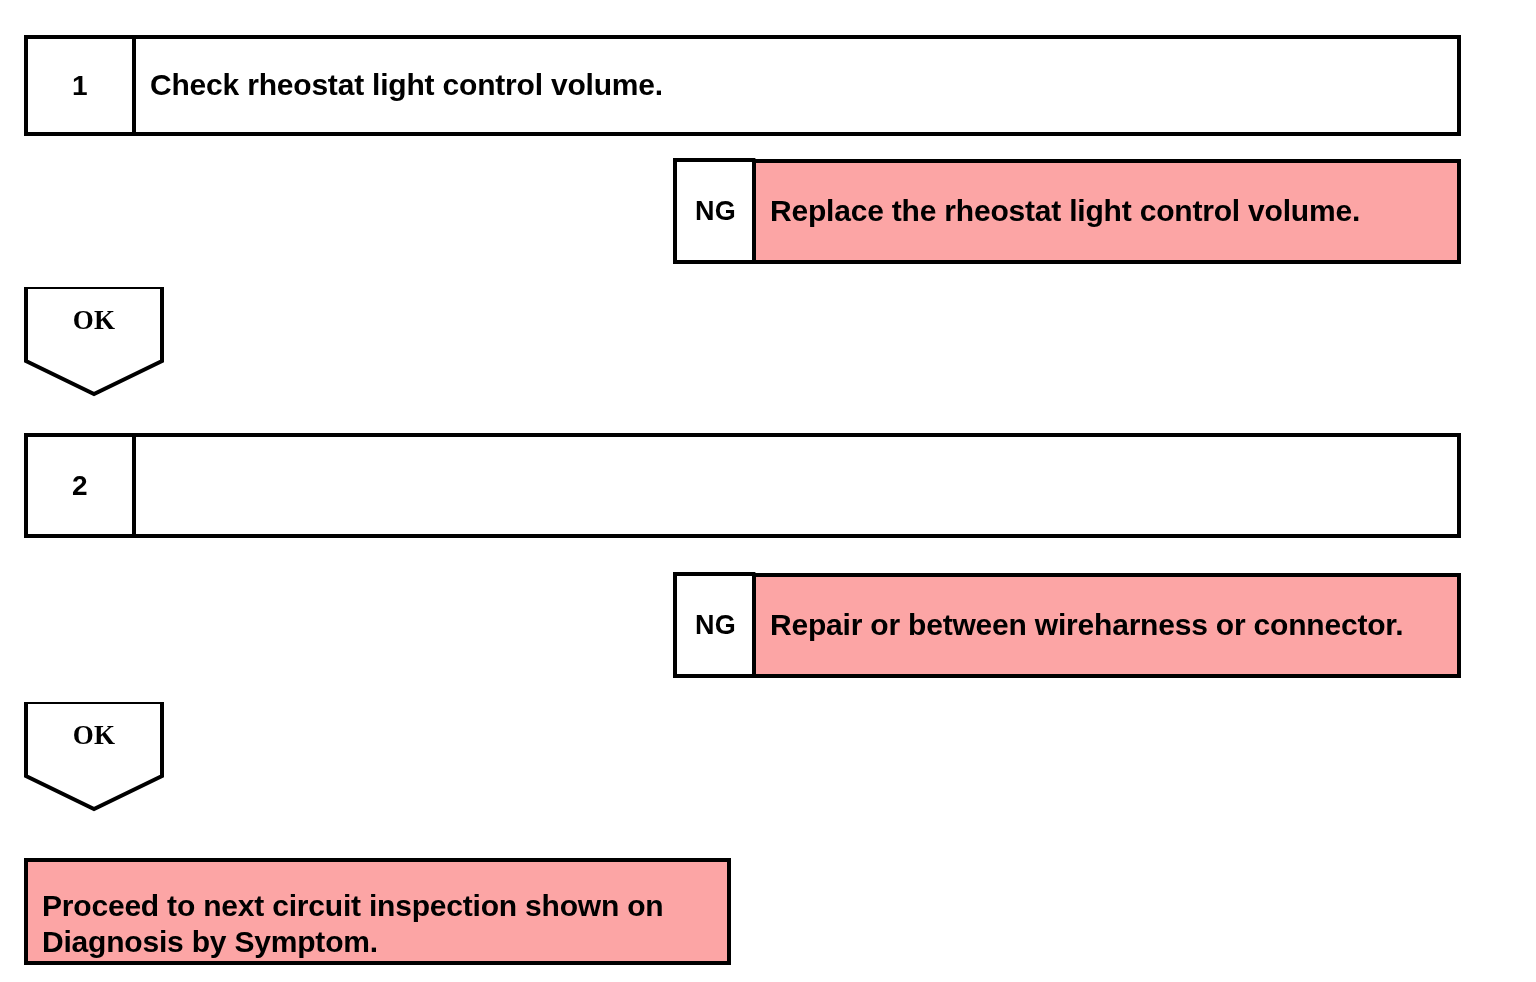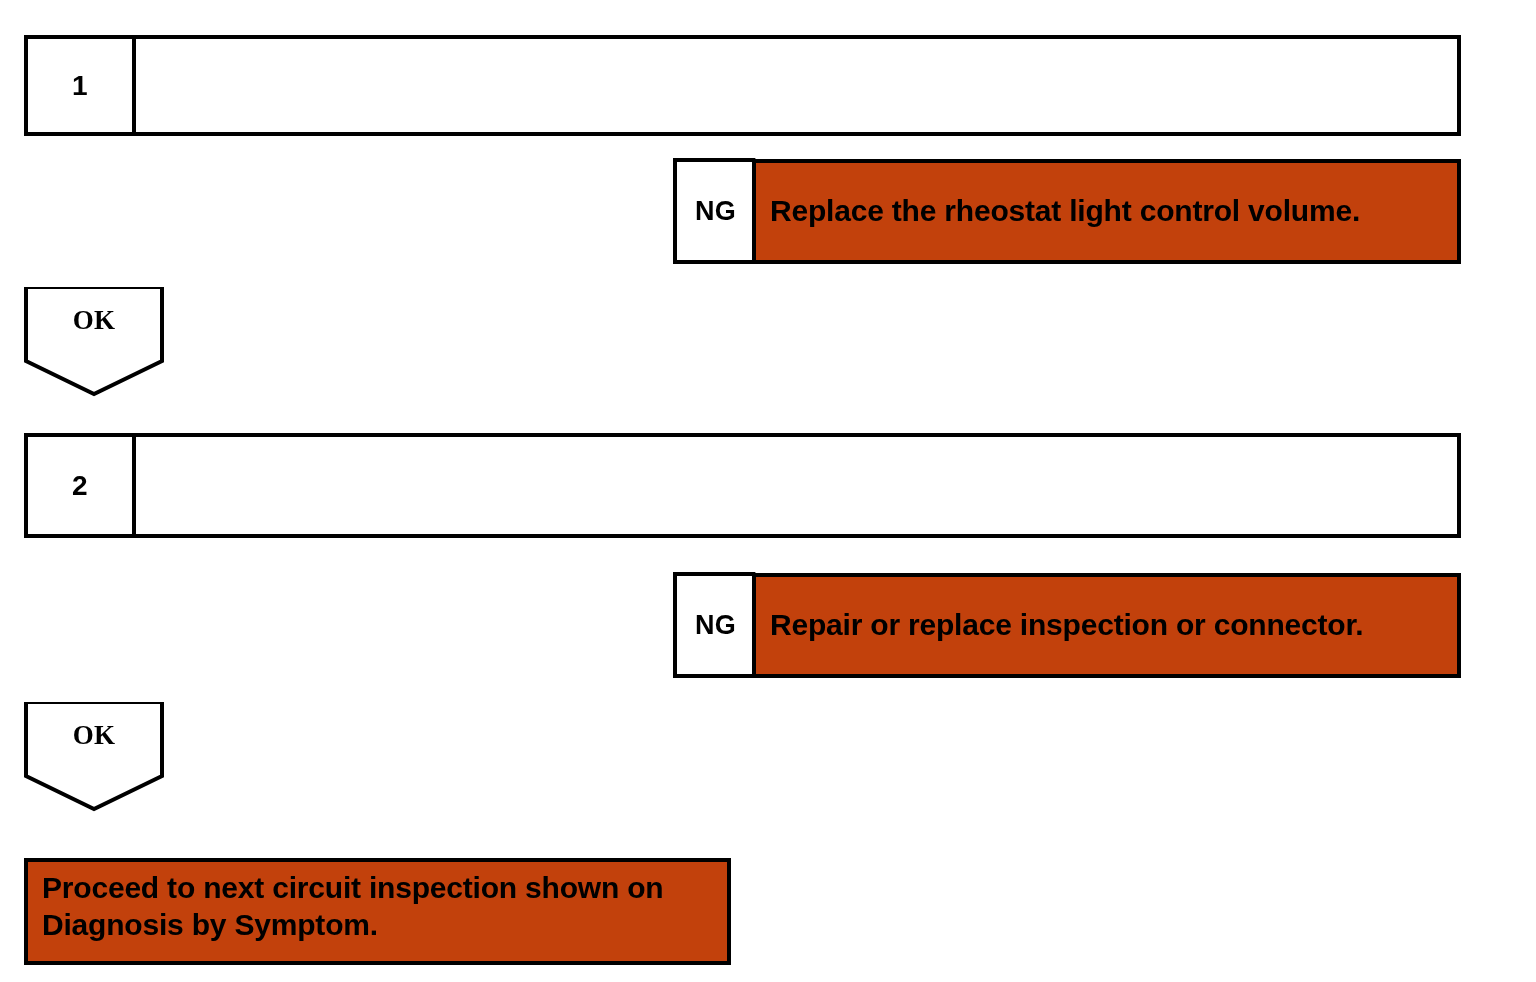--- a/index.html
+++ b/index.html
@@ -51,32 +51,32 @@
     line-height: 1.22;
     letter-spacing: -0.2px;
     white-space: pre-line;
   }
 
   
   .result-box {
     position: absolute;
     box-sizing: border-box;
     border: 4px solid #000;
-    background: #c2410c;
+    background: #fca5a5;
     display: flex;
     align-items: center;
-    padding: 8px 14px;
+    padding: 0 14px;
     font-size: 30px;
     font-weight: bold;
     line-height: 1.22;
     letter-spacing: -0.2px;
     white-space: pre-line;
   }
   .result-box.multiline {
-    align-items: flex-start;
+    align-items: flex-end;
   }
 
   
   .ng-arrow {
     position: absolute;
     display: flex;
     align-items: center;
     margin-left: 48px;
   }
   .ng-arrow svg {
@@ -120,20 +120,21 @@
     font-family: Liberation Serif, serif;
   }
 </style>
 </head>
 <body>
 
 <div id="canvas">
 
   <div class="step-box" style="left:24px; top:35px; width:1437px; height:101px;">
     <div class="step-num">1</div>
+    <div class="step-text">Check rheostat light control volume.</div>
   </div>
 
   <div class="ng-arrow" style="left:625px; top:158px; width:119px; height:106px;">
     <svg width="119" height="106" viewBox="0 0 119 106" aria-hidden="true">
       <polygon points="2,2 81,2 117,53 81,104 2,104" fill="#ffffff" stroke="#000000" stroke-width="4" stroke-linejoin="miter"></polygon>
     </svg>
     <span class="ng-label">NG</span>
   </div>
 
   <div class="result-box" style="left:752px; top:159px; width:709px; height:105px;">
@@ -152,21 +153,21 @@
   </div>
 
   <div class="ng-arrow" style="left:625px; top:572px; width:119px; height:106px;">
     <svg width="119" height="106" viewBox="0 0 119 106" aria-hidden="true">
       <polygon points="2,2 81,2 117,53 81,104 2,104" fill="#ffffff" stroke="#000000" stroke-width="4" stroke-linejoin="miter"></polygon>
     </svg>
     <span class="ng-label">NG</span>
   </div>
 
   <div class="result-box" style="left:752px; top:573px; width:709px; height:105px;">
-    <span>Repair or replace inspection or connector.</span>
+    <span>Repair or between wireharness or connector.</span>
   </div>
 
   <div class="ok-arrow" style="left:24px; top:702px; width:140px; height:110px;">
     <svg width="140" height="110" viewBox="0 0 140 110" aria-hidden="true">
       <polygon points="2,0 138,0 138,74 70,107 2,74" fill="#ffffff" stroke="#000000" stroke-width="4" stroke-linejoin="miter"></polygon>
     </svg>
     <span class="ok-label">OK</span>
   </div>
 
   <div class="result-box multiline" style="left:24px; top:858px; width:707px; height:107px;">

